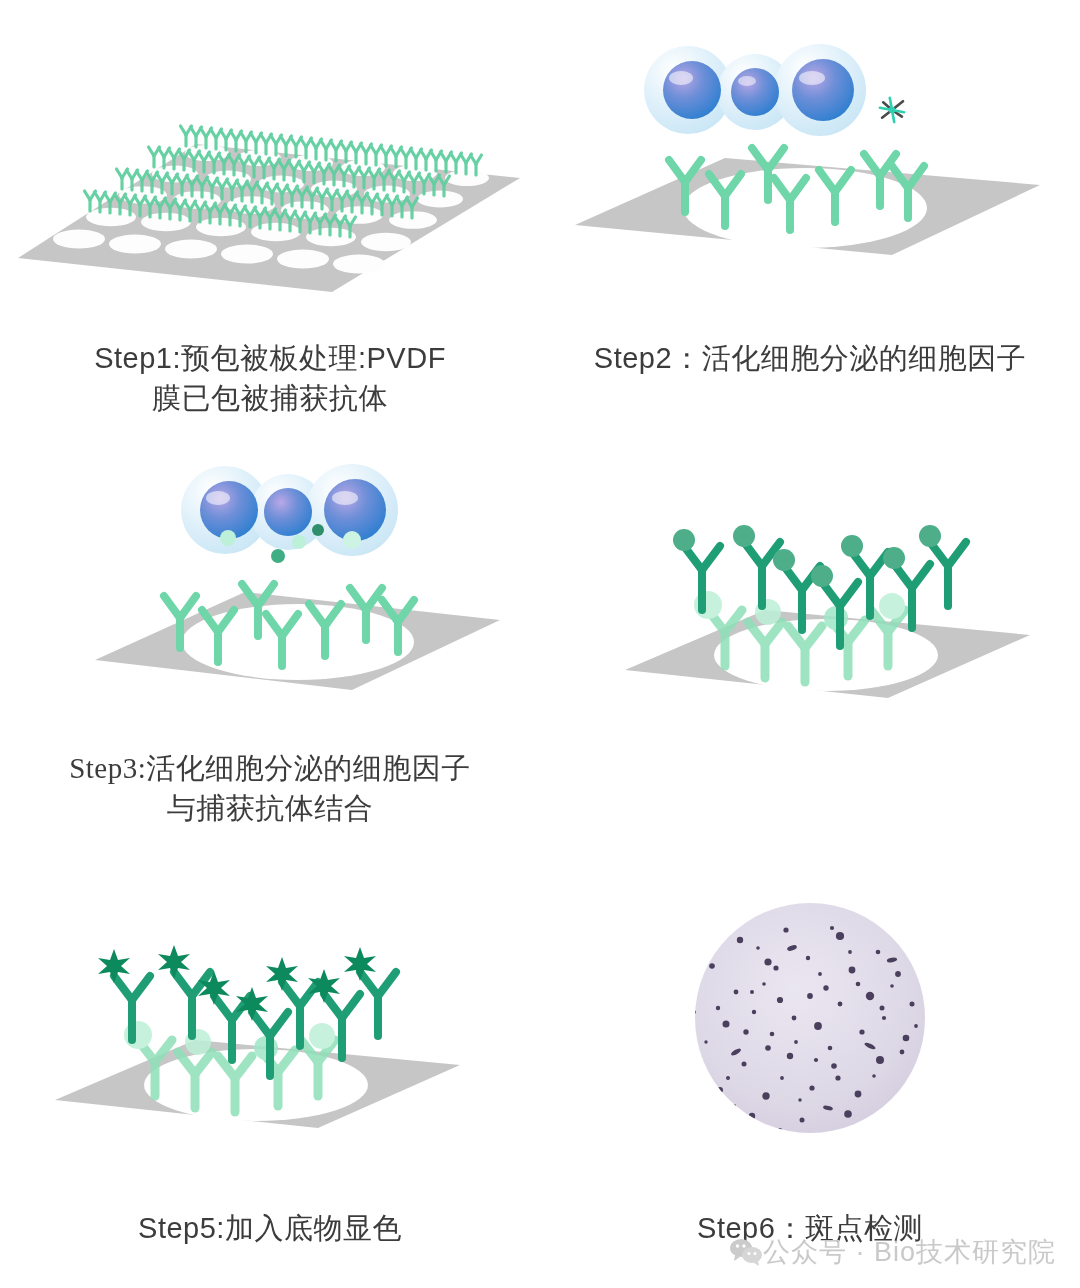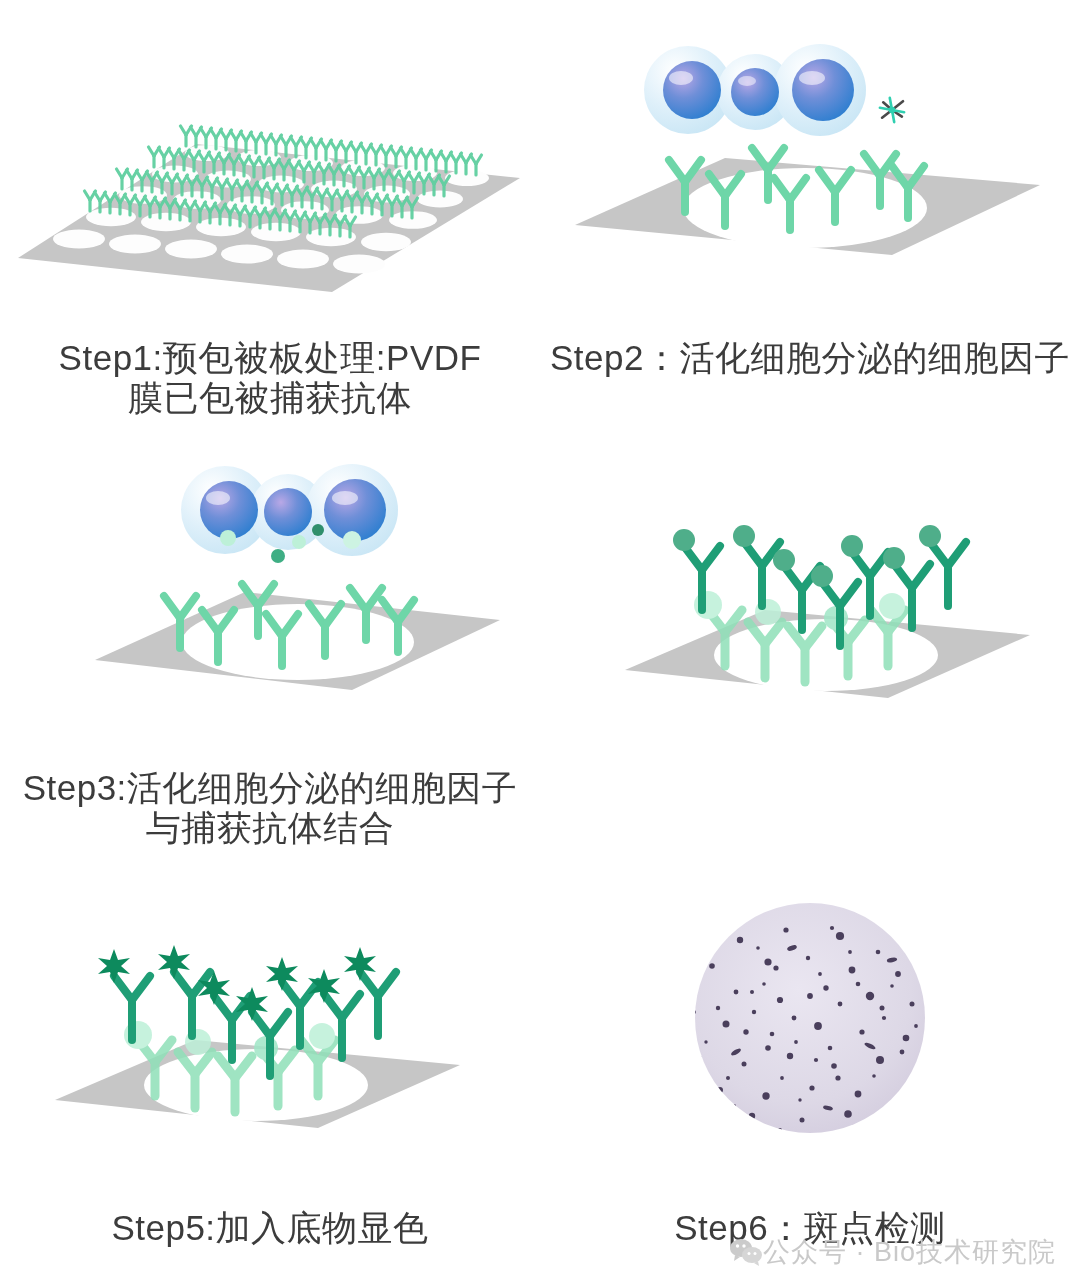--- a/index.html
+++ b/index.html
@@ -9,21 +9,21 @@
     font-family:"Liberation Sans","DejaVu Sans",sans-serif;
     color:#3b3b3b;
   }
   .grid{
     position:absolute;left:0;top:0;width:1080px;height:1288px;
   }
   .panel{position:absolute;}
   
   .caption{
     position:absolute;width:100%;text-align:center;
-    font-size:35px;line-height:40px;color:#3c3c3c;
+    font-size:29px;line-height:40px;color:#3c3c3c;
     white-space:pre-line;letter-spacing:.5px;
   }
   
   .art{display:block;}
   
   .watermark{
     position:absolute;right:24px;bottom:18px;
     display:flex;align-items:center;gap:0;
     color:#c9c9c9;font-size:27px;letter-spacing:1px;
   }
@@ -313,21 +313,21 @@
         <use href="#ab2" x="180" y="208"></use>
         <use href="#ab2" x="218" y="222"></use>
         <use href="#ab2" x="258" y="196"></use>
         <use href="#ab2" x="282" y="226"></use>
         <use href="#ab2" x="325" y="216"></use>
         <use href="#ab2" x="366" y="200"></use>
         <use href="#ab2" x="398" y="212"></use>
       </g>
     </svg>
   </div>
-  <div class="caption" style="left:0px;top:728px;width:540px;">
+  <div class="caption" style="left:0px;top:708px;width:540px;font-family:Liberation Serif, serif;">
     <span>Step3:</span><span>活化细胞分泌的细胞因子
 与捕获抗体结合</span>
   </div>
 
   <div class="panel" style="left:540px;top:470px;width:540px;height:230px;">
     <svg class="art" width="540" height="230" viewBox="0 0 540 230">
       <defs>
         <g id="ab-pale">
           <path d="M0 0 L0 -34" stroke="#8fe0b8" stroke-width="9" stroke-linecap="round"></path>
           <path d="M0 -34 L-17 -56" stroke="#8fe0b8" stroke-width="9" stroke-linecap="round"></path>

